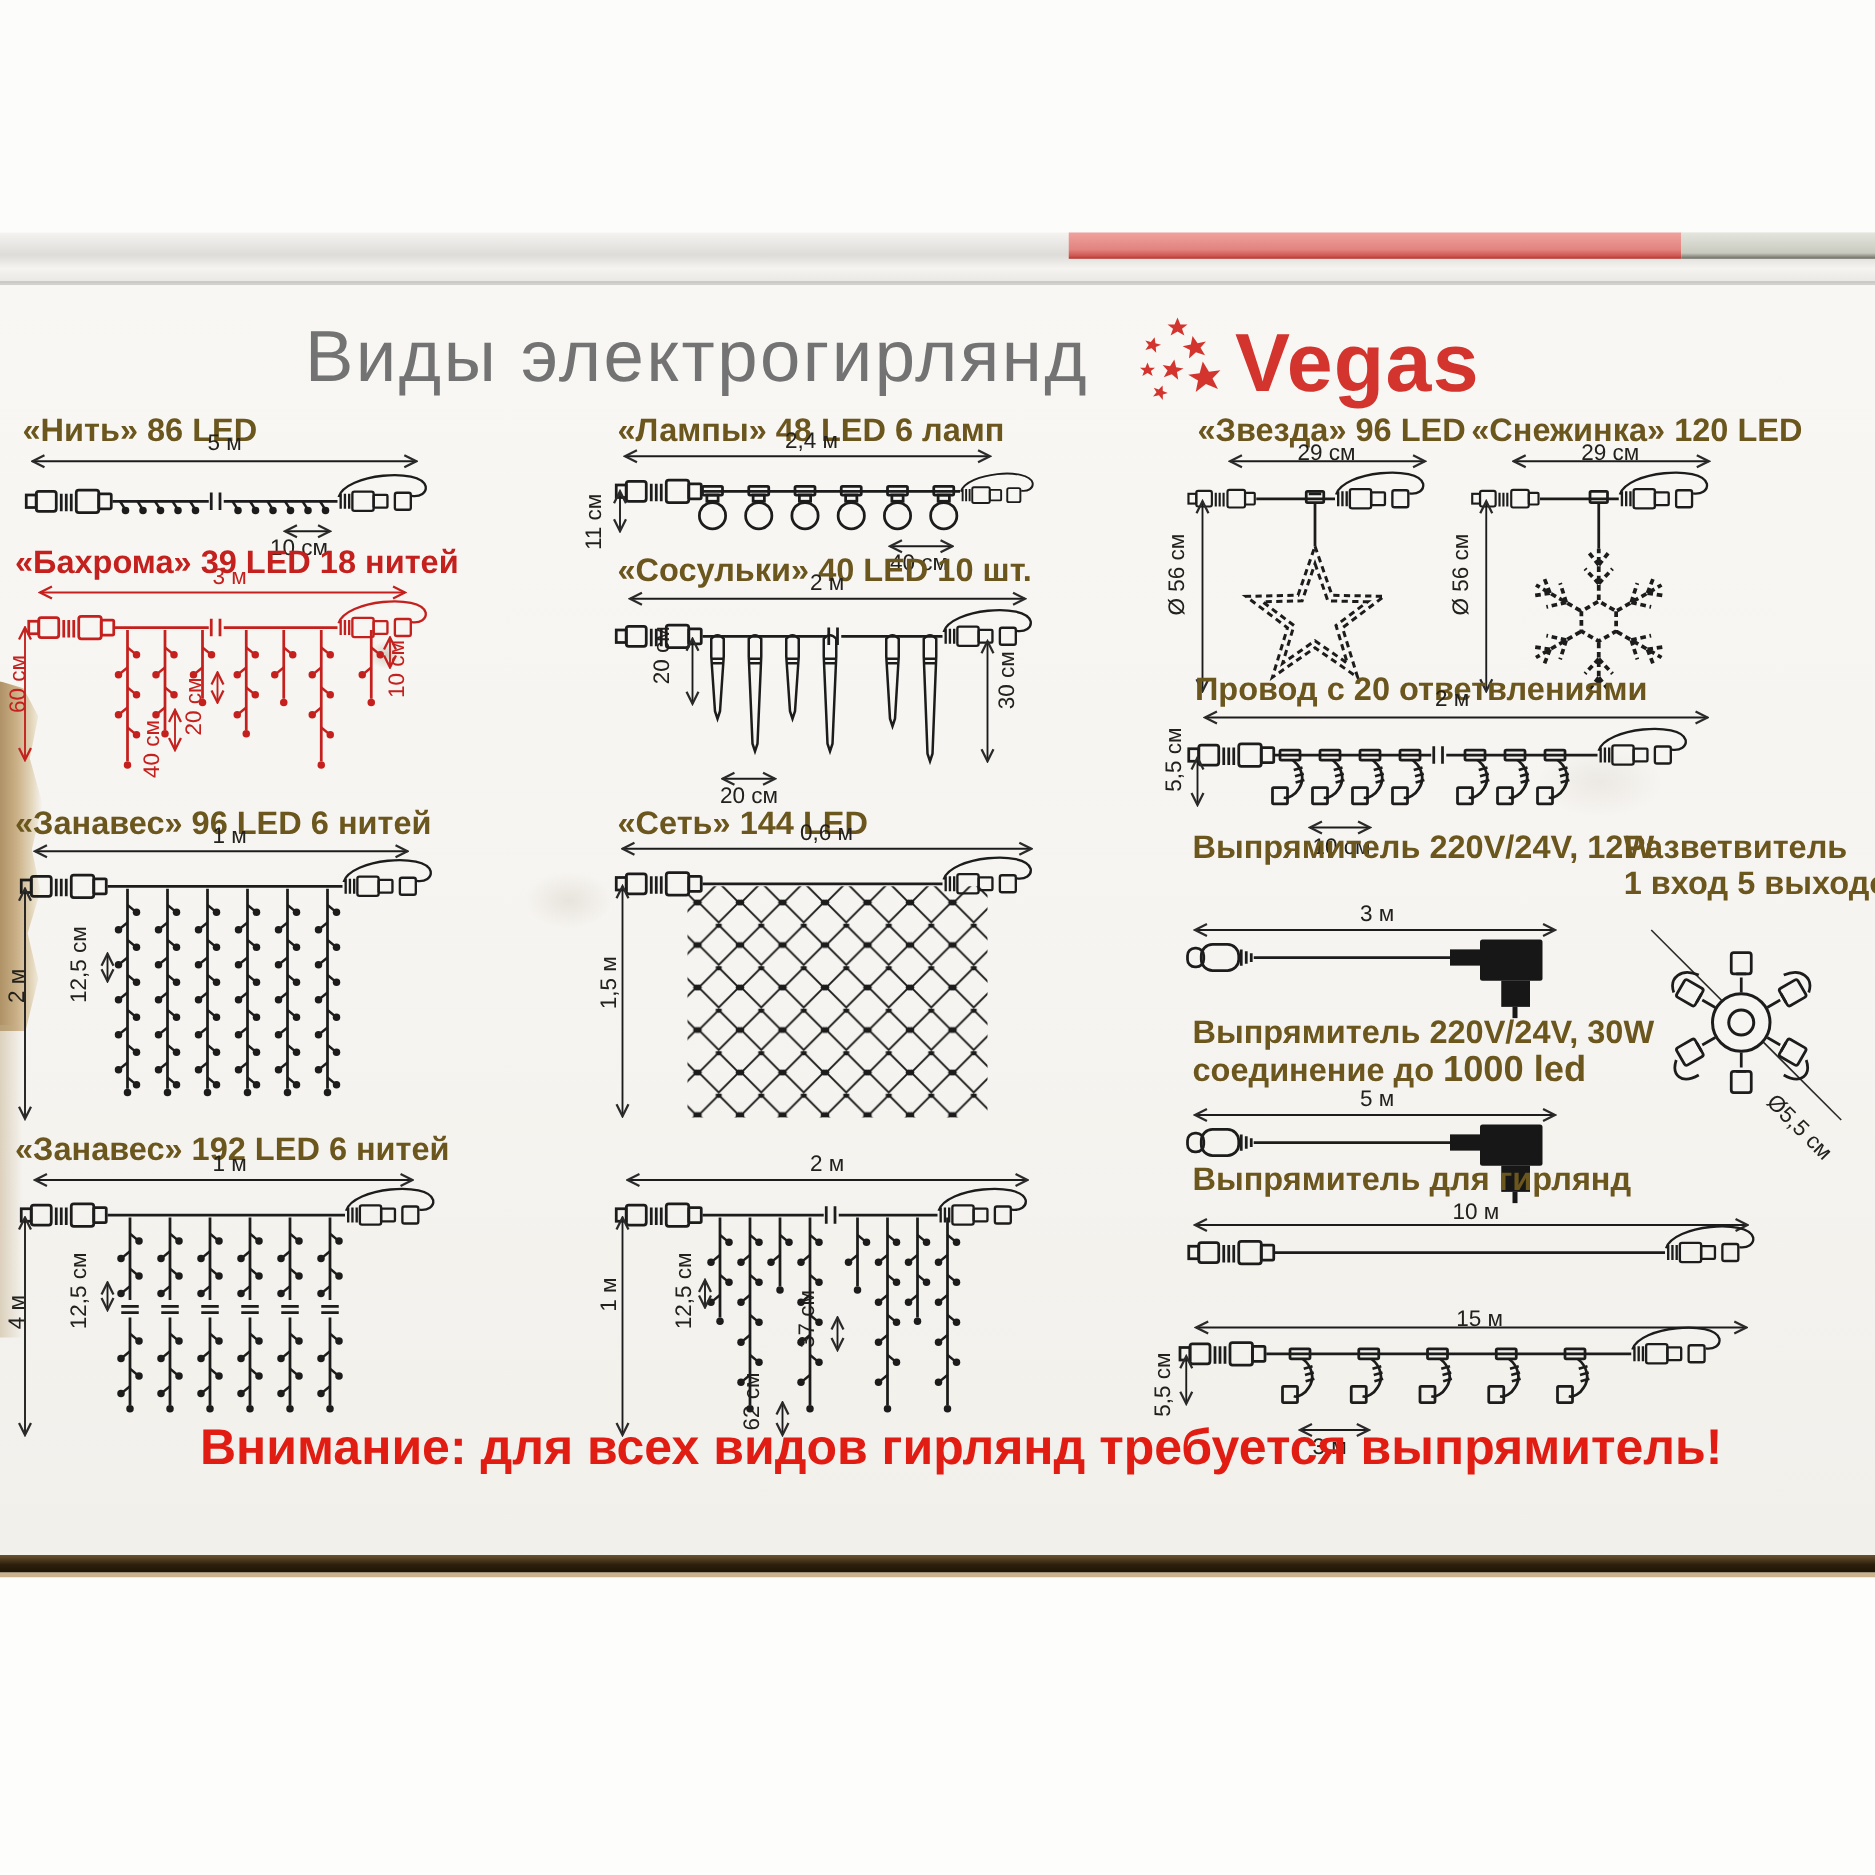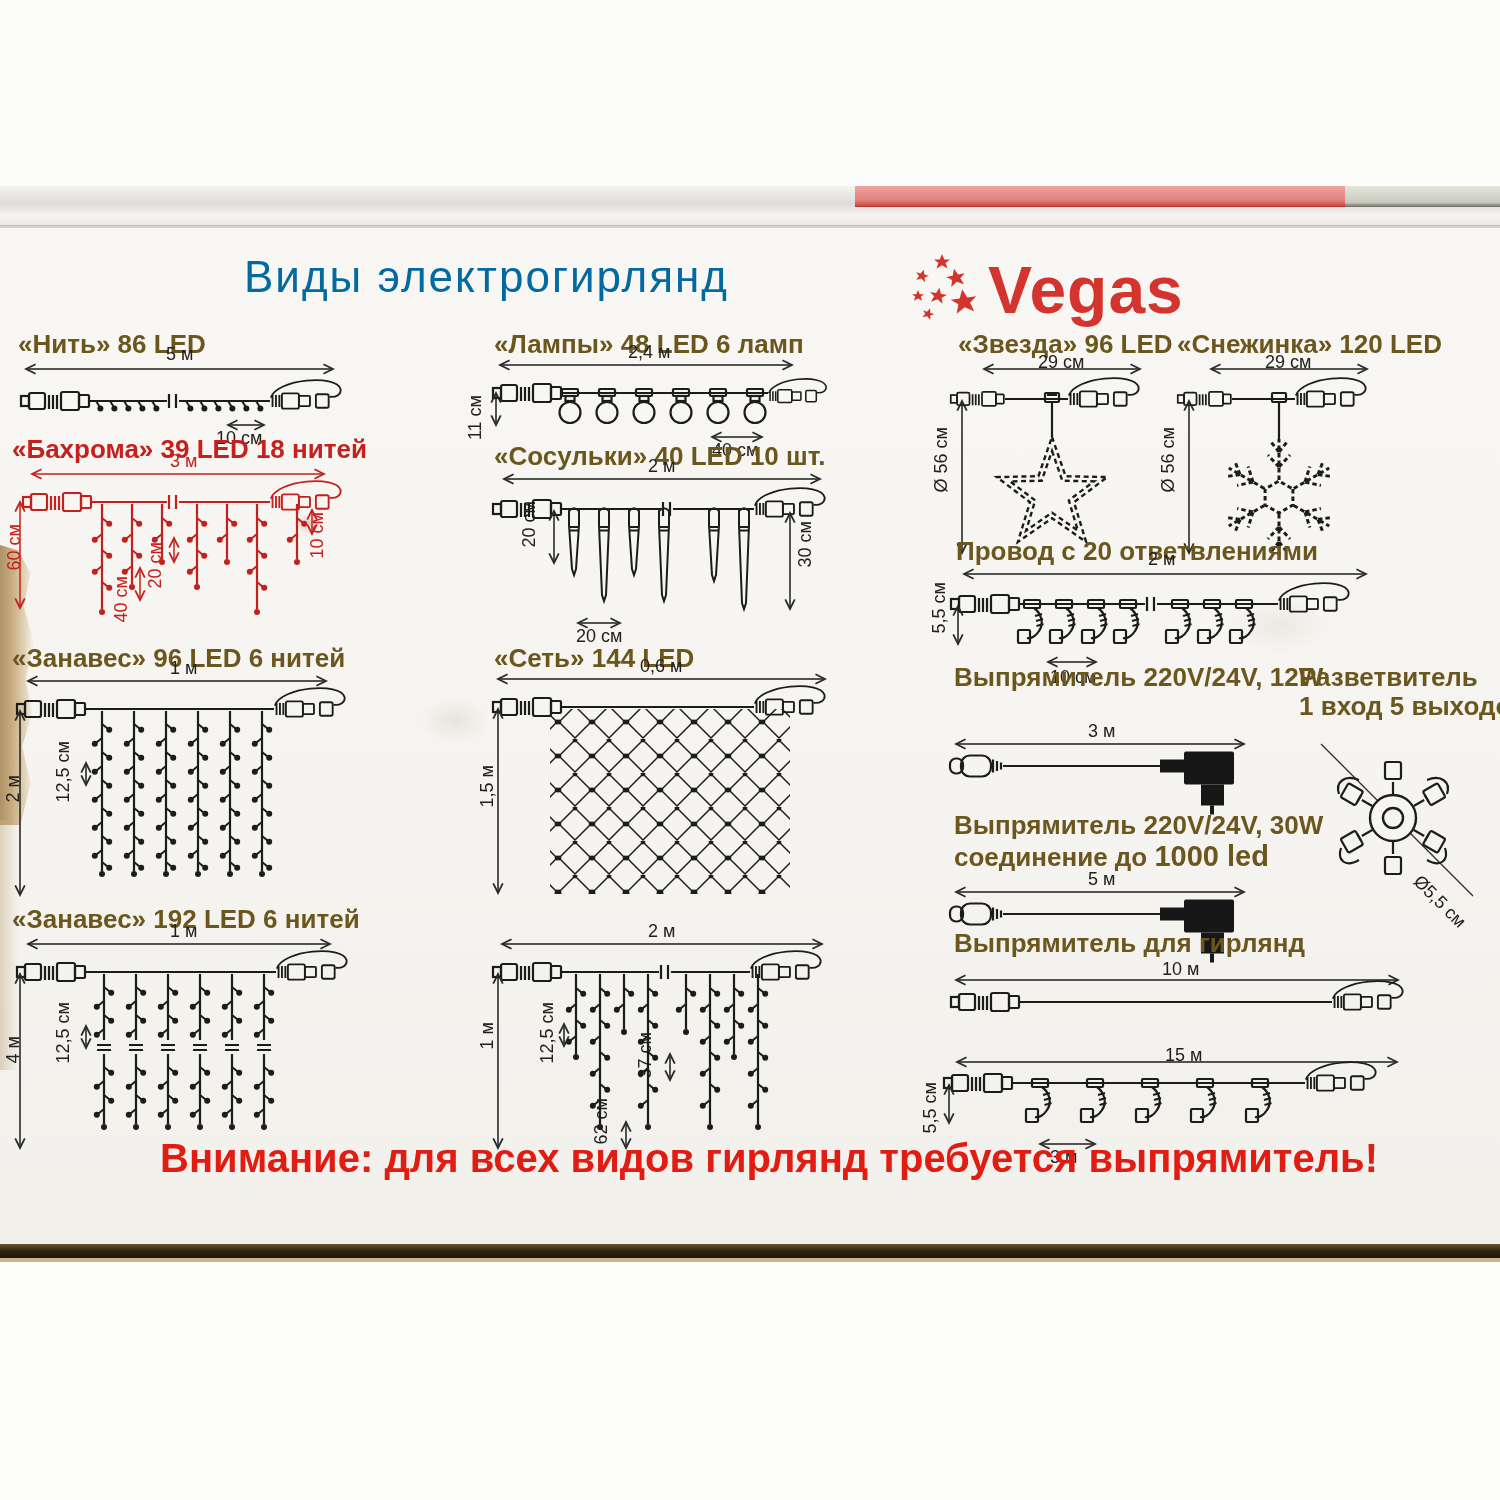--- a/index.html
+++ b/index.html
@@ -26,21 +26,21 @@
         background:linear-gradient(90deg,#c3ae8a,rgba(220,210,190,0));}
   .stains{position:absolute;left:0;top:228px;width:1500px;height:1018px;pointer-events:none;
         background-image:
           radial-gradient(closest-side,rgba(110,85,40,.25),rgba(110,85,40,0)),
           radial-gradient(closest-side,rgba(100,80,50,.10),rgba(100,80,50,0)),
           radial-gradient(closest-side,rgba(110,90,60,.08),rgba(110,90,60,0));
         background-repeat:no-repeat;
         background-position:295px 285px,420px 470px,1230px 370px;
         background-size:28px 22px,70px 45px,100px 55px;}
   
-  .hdr{position:absolute;left:244px;top:252px;font-size:44px;color:#0369a1;
+  .hdr{position:absolute;left:244px;top:252px;font-size:58px;color:#737373;
        letter-spacing:2px;white-space:nowrap;}
   .logo{position:absolute;left:908px;top:246px;height:95px;}
   .logo .word{position:absolute;left:80px;top:6px;font-size:66px;font-weight:bold;
        color:#d3342e;letter-spacing:1px;}
   .warn{position:absolute;left:160px;top:1136px;width:1060px;text-align:center;
        font-size:40px;font-weight:bold;color:#e11c12;white-space:nowrap;}
   .sec{position:absolute;}
   .ttl{position:absolute;font-size:26px;font-weight:bold;color:#6b561d;white-space:nowrap;line-height:1.05;}
   .ttl.b2{font-size:29px;}
   .sec.red .ttl{color:#c4201d;}

